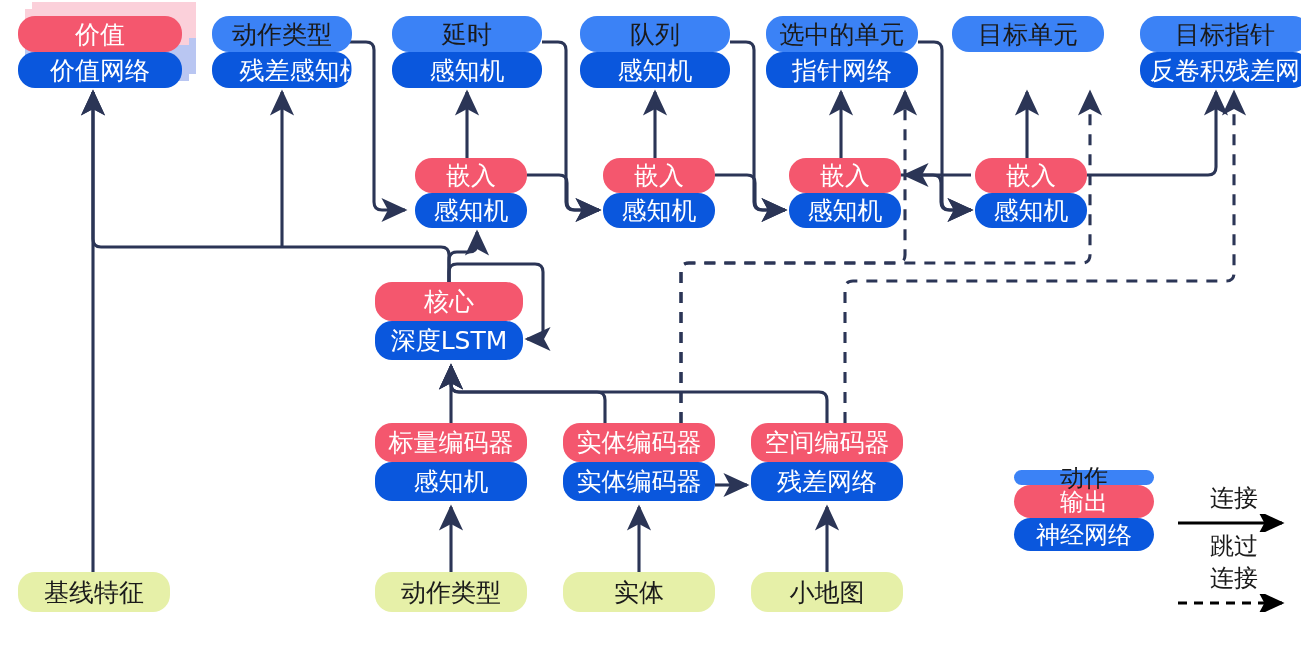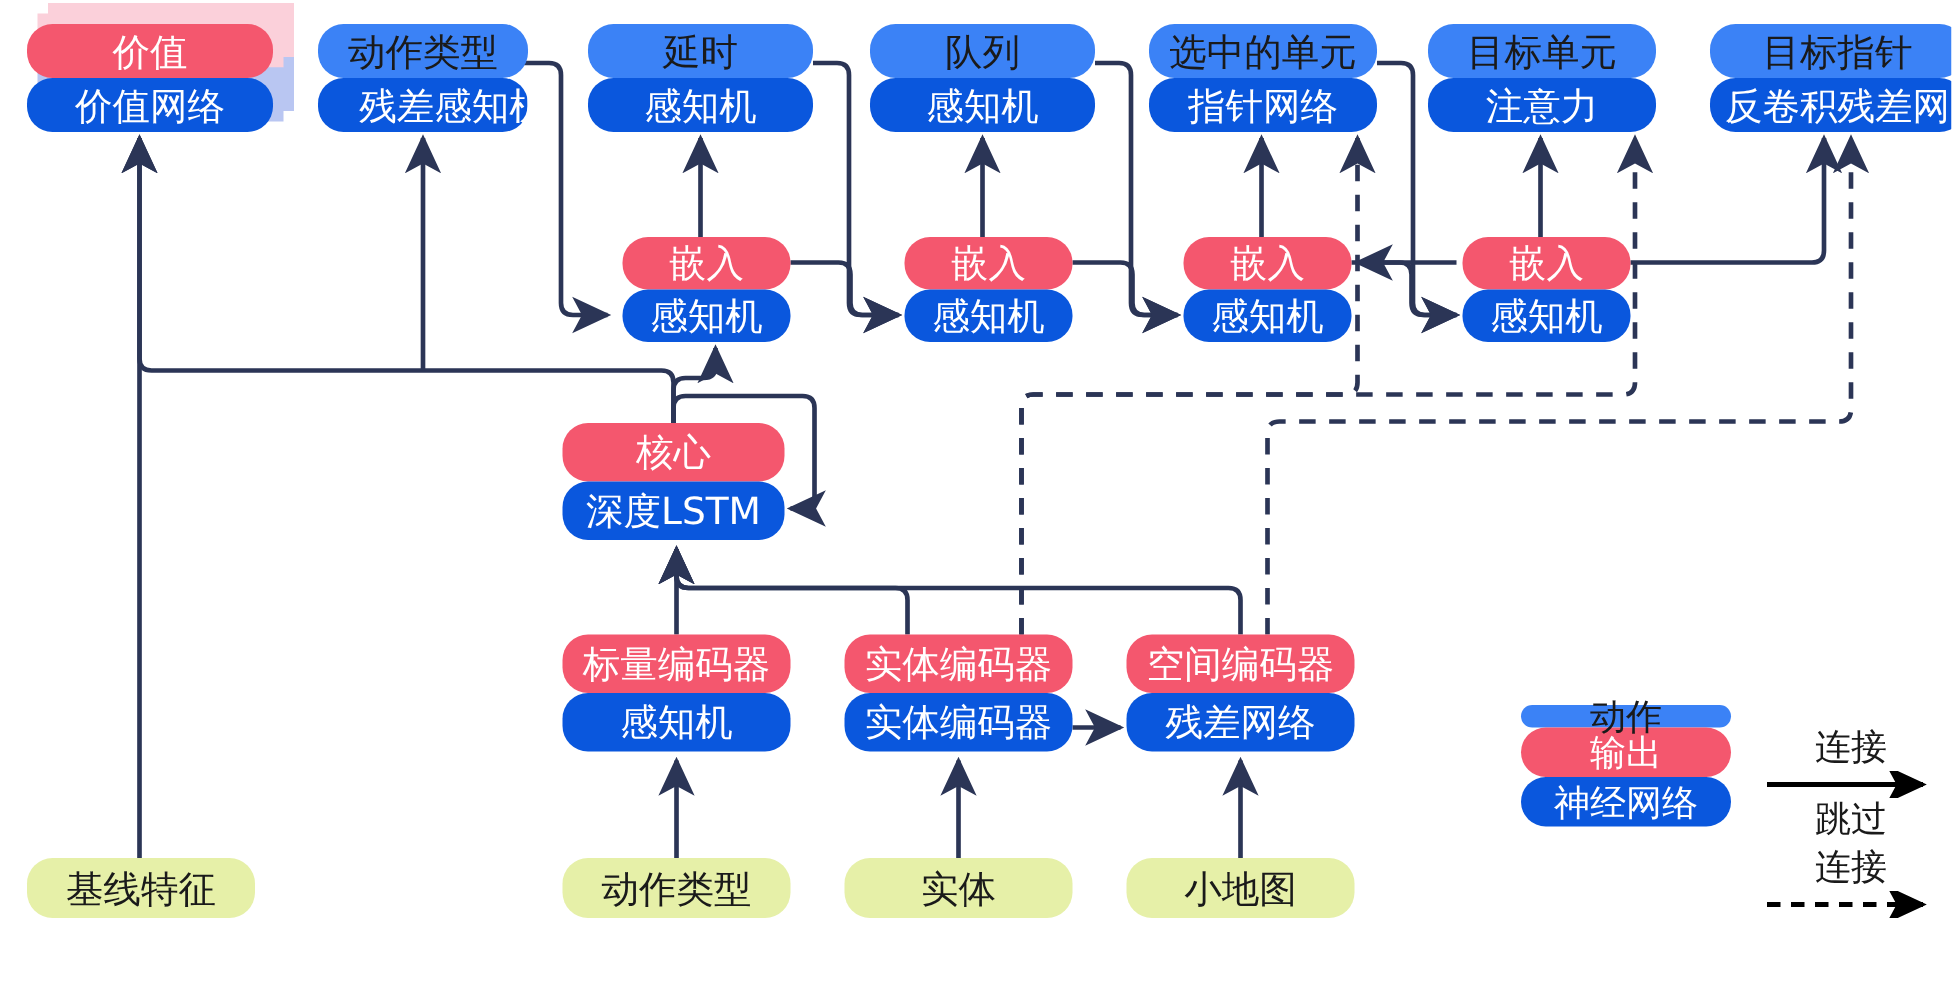--- a/index.html
+++ b/index.html
@@ -100,21 +100,20 @@
       <div class="node" style="left: 580px; top: 16px; width: 150px; height: 72px;">
         <div class="cell c-action" style="height: 50%;">队列</div>
         <div class="cell c-nn" style="height: 50%;">感知机</div>
       </div>
       <div class="node" style="left: 766px; top: 16px; width: 152px; height: 72px;">
         <div class="cell c-action" style="height: 50%;">选中的单元</div>
         <div class="cell c-nn" style="height: 50%;">指针网络</div>
       </div>
       <div class="node" style="left: 952px; top: 16px; width: 152px; height: 72px;">
         <div class="cell c-action" style="height: 50%;">目标单元</div>
-        <div class="cell c-nn" style="height: 50%;">注意力</div>
       </div>
       <div class="node" style="left: 1140px; top: 16px; width: 170px; height: 72px;">
         <div class="cell c-action" style="height: 50%;">目标指针</div>
         <div class="cell c-nn" style="height: 50%;">反卷积残差网</div>
       </div>
       <div class="node" style="left: 415px; top: 158px; width: 112px; height: 70px;">
         <div class="cell c-out" style="height: 50%;">嵌入</div>
         <div class="cell c-nn" style="height: 50%;">感知机</div>
       </div>
       <div class="node" style="left: 603px; top: 158px; width: 112px; height: 70px;">

